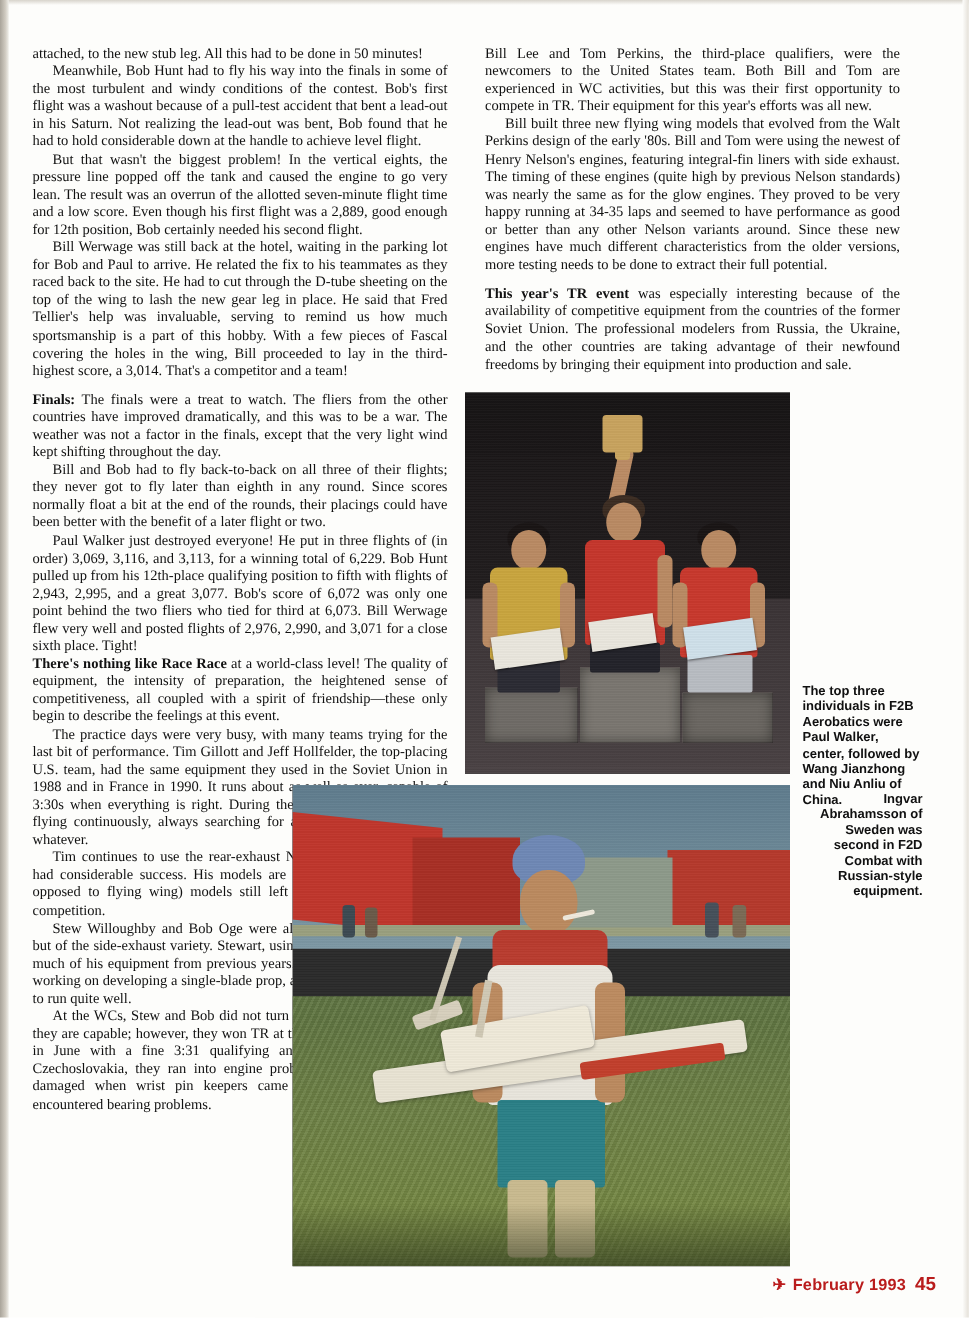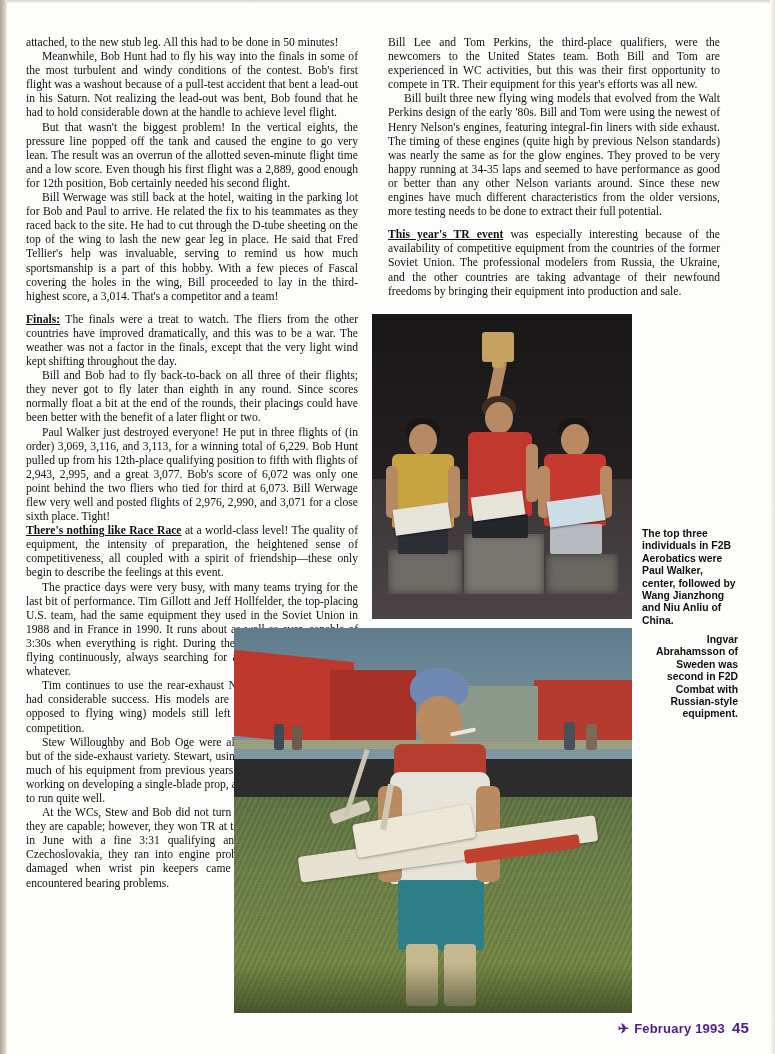--- a/index.html
+++ b/index.html
@@ -52,21 +52,20 @@
   .col-right { left: 388px; }
 
   p {
     margin: 0 0 0 0;
     text-indent: 16px;
   }
   p.noindent { text-indent: 0; }
 
   .runhead {
     font-weight: bold;
-    text-decoration: underline;
   }
 
   .section-head {
     font-family: "Liberation Sans", sans-serif;
     font-weight: bold;
     font-size: 12.5px;
     text-align: center;
     text-indent: 0;
     margin: 13px 0 9px 0;
   }
@@ -94,31 +93,31 @@
 
   .caption {
     position: absolute;
     font-family: "Liberation Sans", sans-serif;
     font-weight: bold;
     font-size: 10.4px;
     line-height: 12.4px;
     color: #101010;
     width: 96px;
   }
-  #caption-podium { left: 642px; top: 528px; }
+  #caption-podium { left: 642px; top: 548px; }
   #caption-ingvar { left: 642px; top: 634px; text-align: right; }
 
   .footer {
     position: absolute;
     right: 26px;
     bottom: 18px;
     font-family: "Liberation Sans", sans-serif;
     font-size: 13px;
     font-weight: bold;
-    color: #4c1d95;
+    color: #b91c1c;
     letter-spacing: .2px;
   }
   .footer .arrow {
     font-size: 13px;
     margin-right: 5px;
   }
   .footer .pageno {
     font-size: 15px;
     margin-left: 7px;
   }

